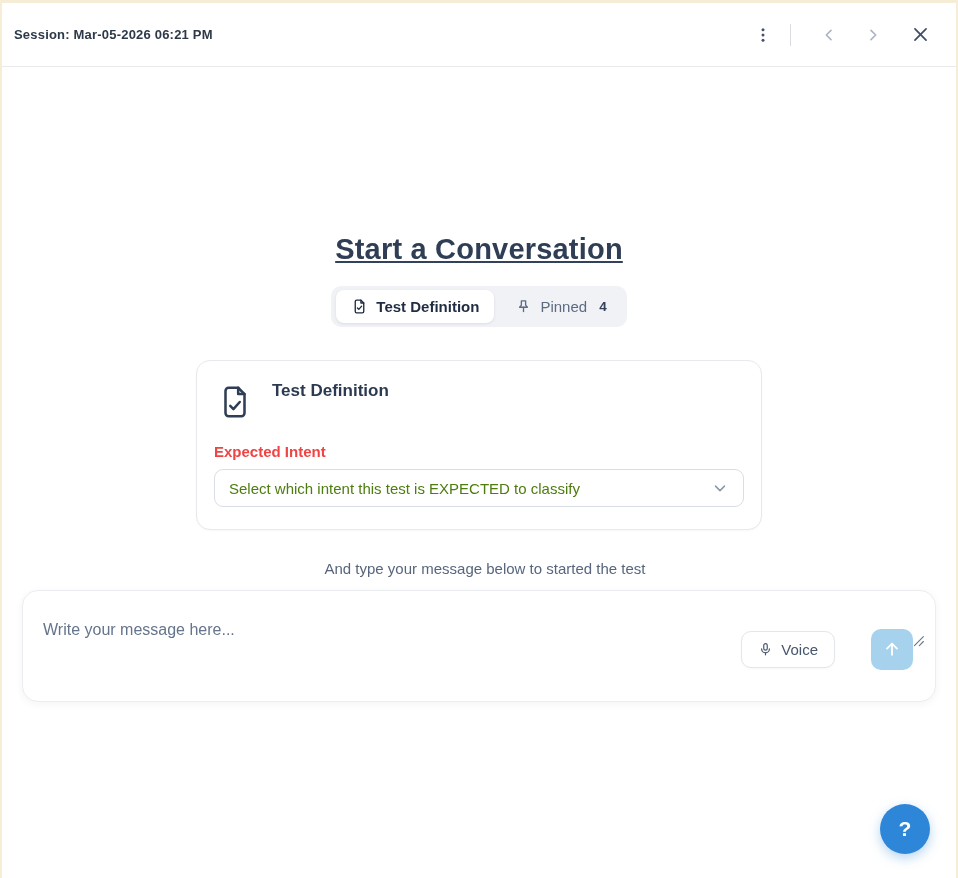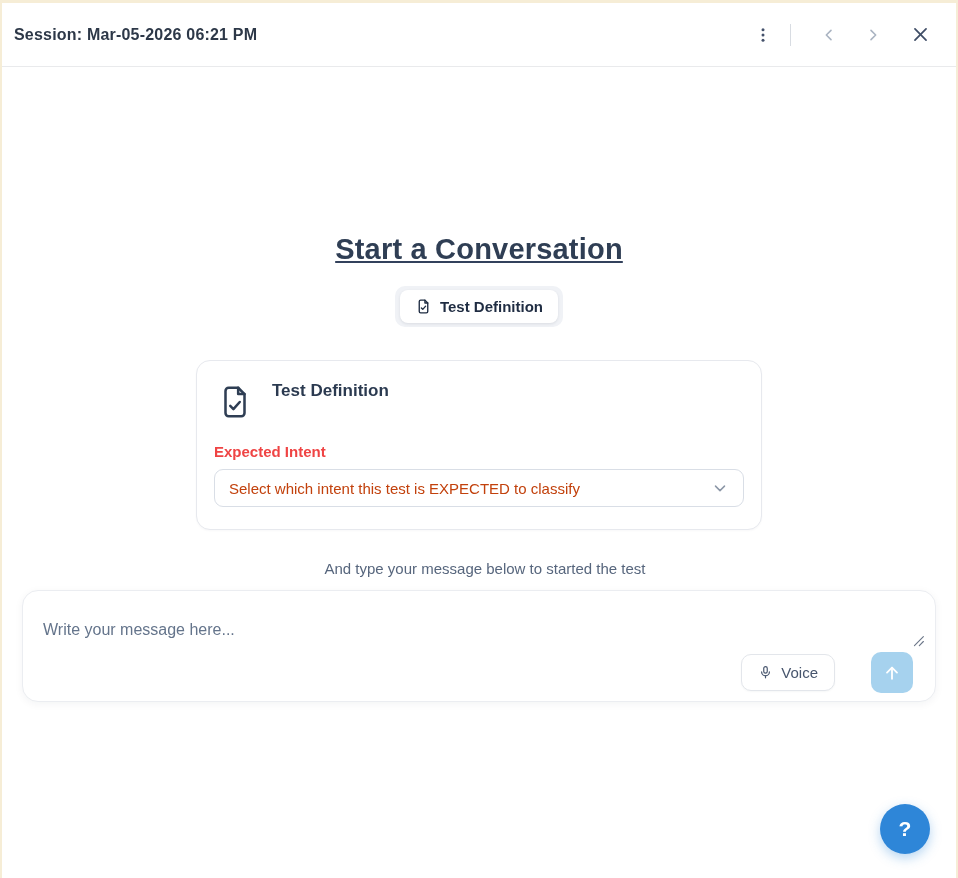--- a/index.html
+++ b/index.html
@@ -18,21 +18,21 @@
 
   
   .header {
     height: 64px;
     display: flex; align-items: center;
     padding: 0 22px 0 12px;
     border-bottom: 1px solid #e9eaec;
     background: #fff;
   }
   .header-title {
-    font-size: 16px; font-weight: 700; color: #2d3848;
+    font-size: 13px; font-weight: 700; color: #2d3848;
     letter-spacing: 0.2px;
   }
   .header-actions {
     margin-left: auto;
     display: flex; align-items: center;
   }
   .icon-btn {
     background: none; border: none; cursor: pointer;
     display: flex; align-items: center; justify-content: center;
     padding: 4px;
@@ -106,21 +106,21 @@
     height: 38px;
     border: 1px solid #d9dee6;
     border-radius: 9px;
     display: flex; align-items: center;
     padding: 0 14px;
     cursor: pointer;
     background: #fff;
     width: 100%;
   }
   .select-placeholder {
-    font-size: 15px; color: #c2410c;
+    font-size: 15px; color: #4d7c0f;
     flex: 1; text-align: left;
     overflow: hidden; white-space: nowrap;
   }
   .select-chevron { color: #8c97a7; display: flex; }
 
   
   .helper-text {
     margin-top: 30px;
     text-align: center;
     font-size: 15px; color: #57667d; padding-left: 12px;
@@ -128,21 +128,21 @@
 
   
   .composer {
     position: relative;
     margin: 13px 20px 0 20px;
     height: 112px;
     background: #fff;
     border: 1px solid #ebedf1;
     border-radius: 16px;
     box-shadow: 0 2px 8px rgba(25, 39, 62, 0.05);
-    display: flex; flex-direction: column;
+    display: flex; flex-direction: row;
     padding: 14px 16px 8px 20px;
   }
   .composer textarea {
     flex: 1;
     border: none; outline: none; resize: none;
     font-family: inherit;
     font-size: 16px; color: #33415c;
     background: transparent;
     padding-top: 16px;
   }
@@ -248,20 +248,30 @@
         <span class="tab-icon">
           <svg width="17" height="17" viewBox="0 0 24 24" fill="none" stroke="currentColor" stroke-width="1.9" stroke-linecap="round" stroke-linejoin="round">
             <path d="M14 3H8a2 2 0 0 0-2 2v14a2 2 0 0 0 2 2h8a2 2 0 0 0 2-2V7z"></path>
             <path d="M14 3v4h4"></path>
             <path d="M9 14l2 2 4-4.5"></path>
           </svg>
         </span>
         <span>Test Definition</span>
       </button>
 
+      <button class="tab">
+        <span class="tab-icon">
+          <svg width="17" height="17" viewBox="0 0 24 24" fill="none" stroke="currentColor" stroke-width="1.9" stroke-linecap="round" stroke-linejoin="round">
+            <path d="M9 4h6v6l2.5 3H6.5L9 10z"></path>
+            <line x1="12" y1="13" x2="12" y2="19"></line>
+          </svg>
+        </span>
+        <span>Pinned</span>
+        <span class="tab-count">4</span>
+      </button>
 
 
 
     </div>
   </div>
 
   <div class="card-wrap">
     <div class="card">
       <div class="card-head">
         <span class="card-head-icon">

